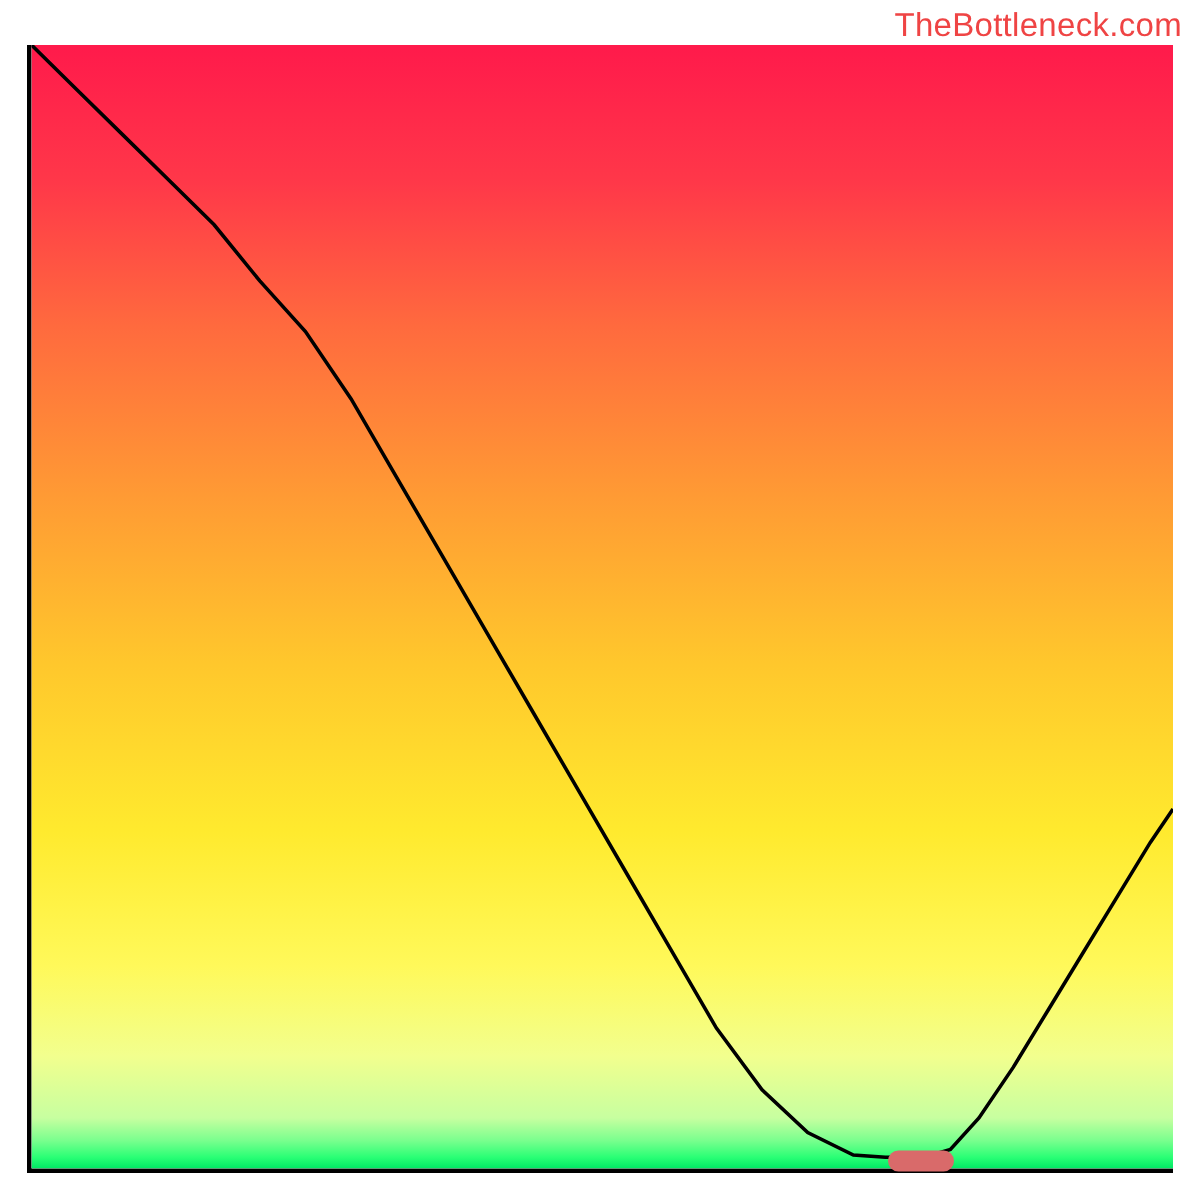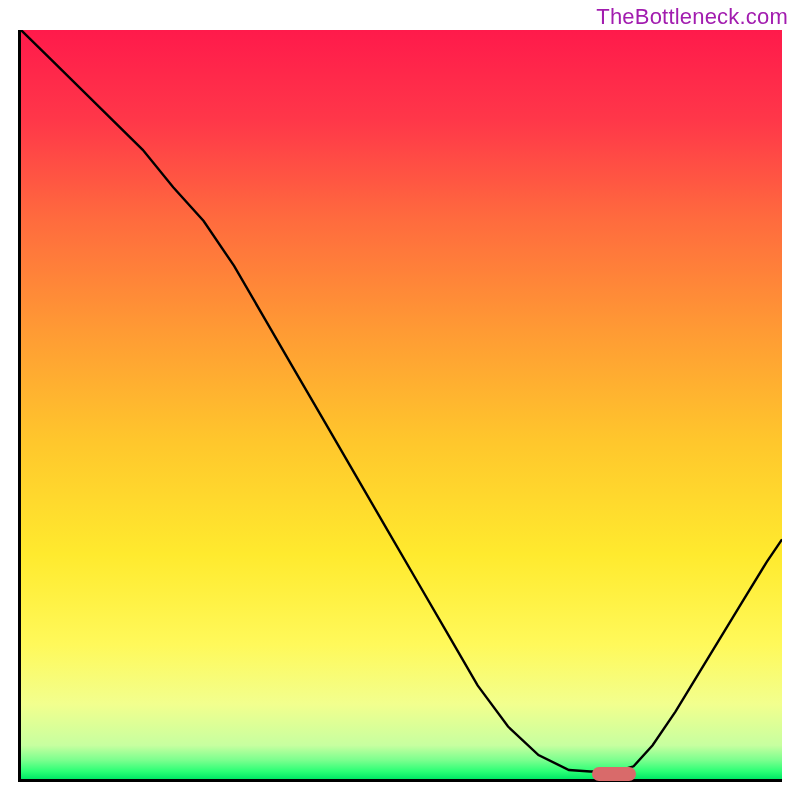--- a/index.html
+++ b/index.html
@@ -7,21 +7,21 @@
     width: 800px;
     height: 800px;
     background: #ffffff;
     position: relative;
     font-family: Arial, sans-serif;
   }
   .watermark {
     position: absolute;
     top: 4px;
     right: 12px;
-    color: #a21caf;
+    color: #ef4444;
     font-size: 22px;
     font-weight: 500;
     letter-spacing: 0.2px;
   }
   .plot-area {
     position: absolute;
     left: 18px;
     top: 30px;
     width: 764px;
     height: 752px;

